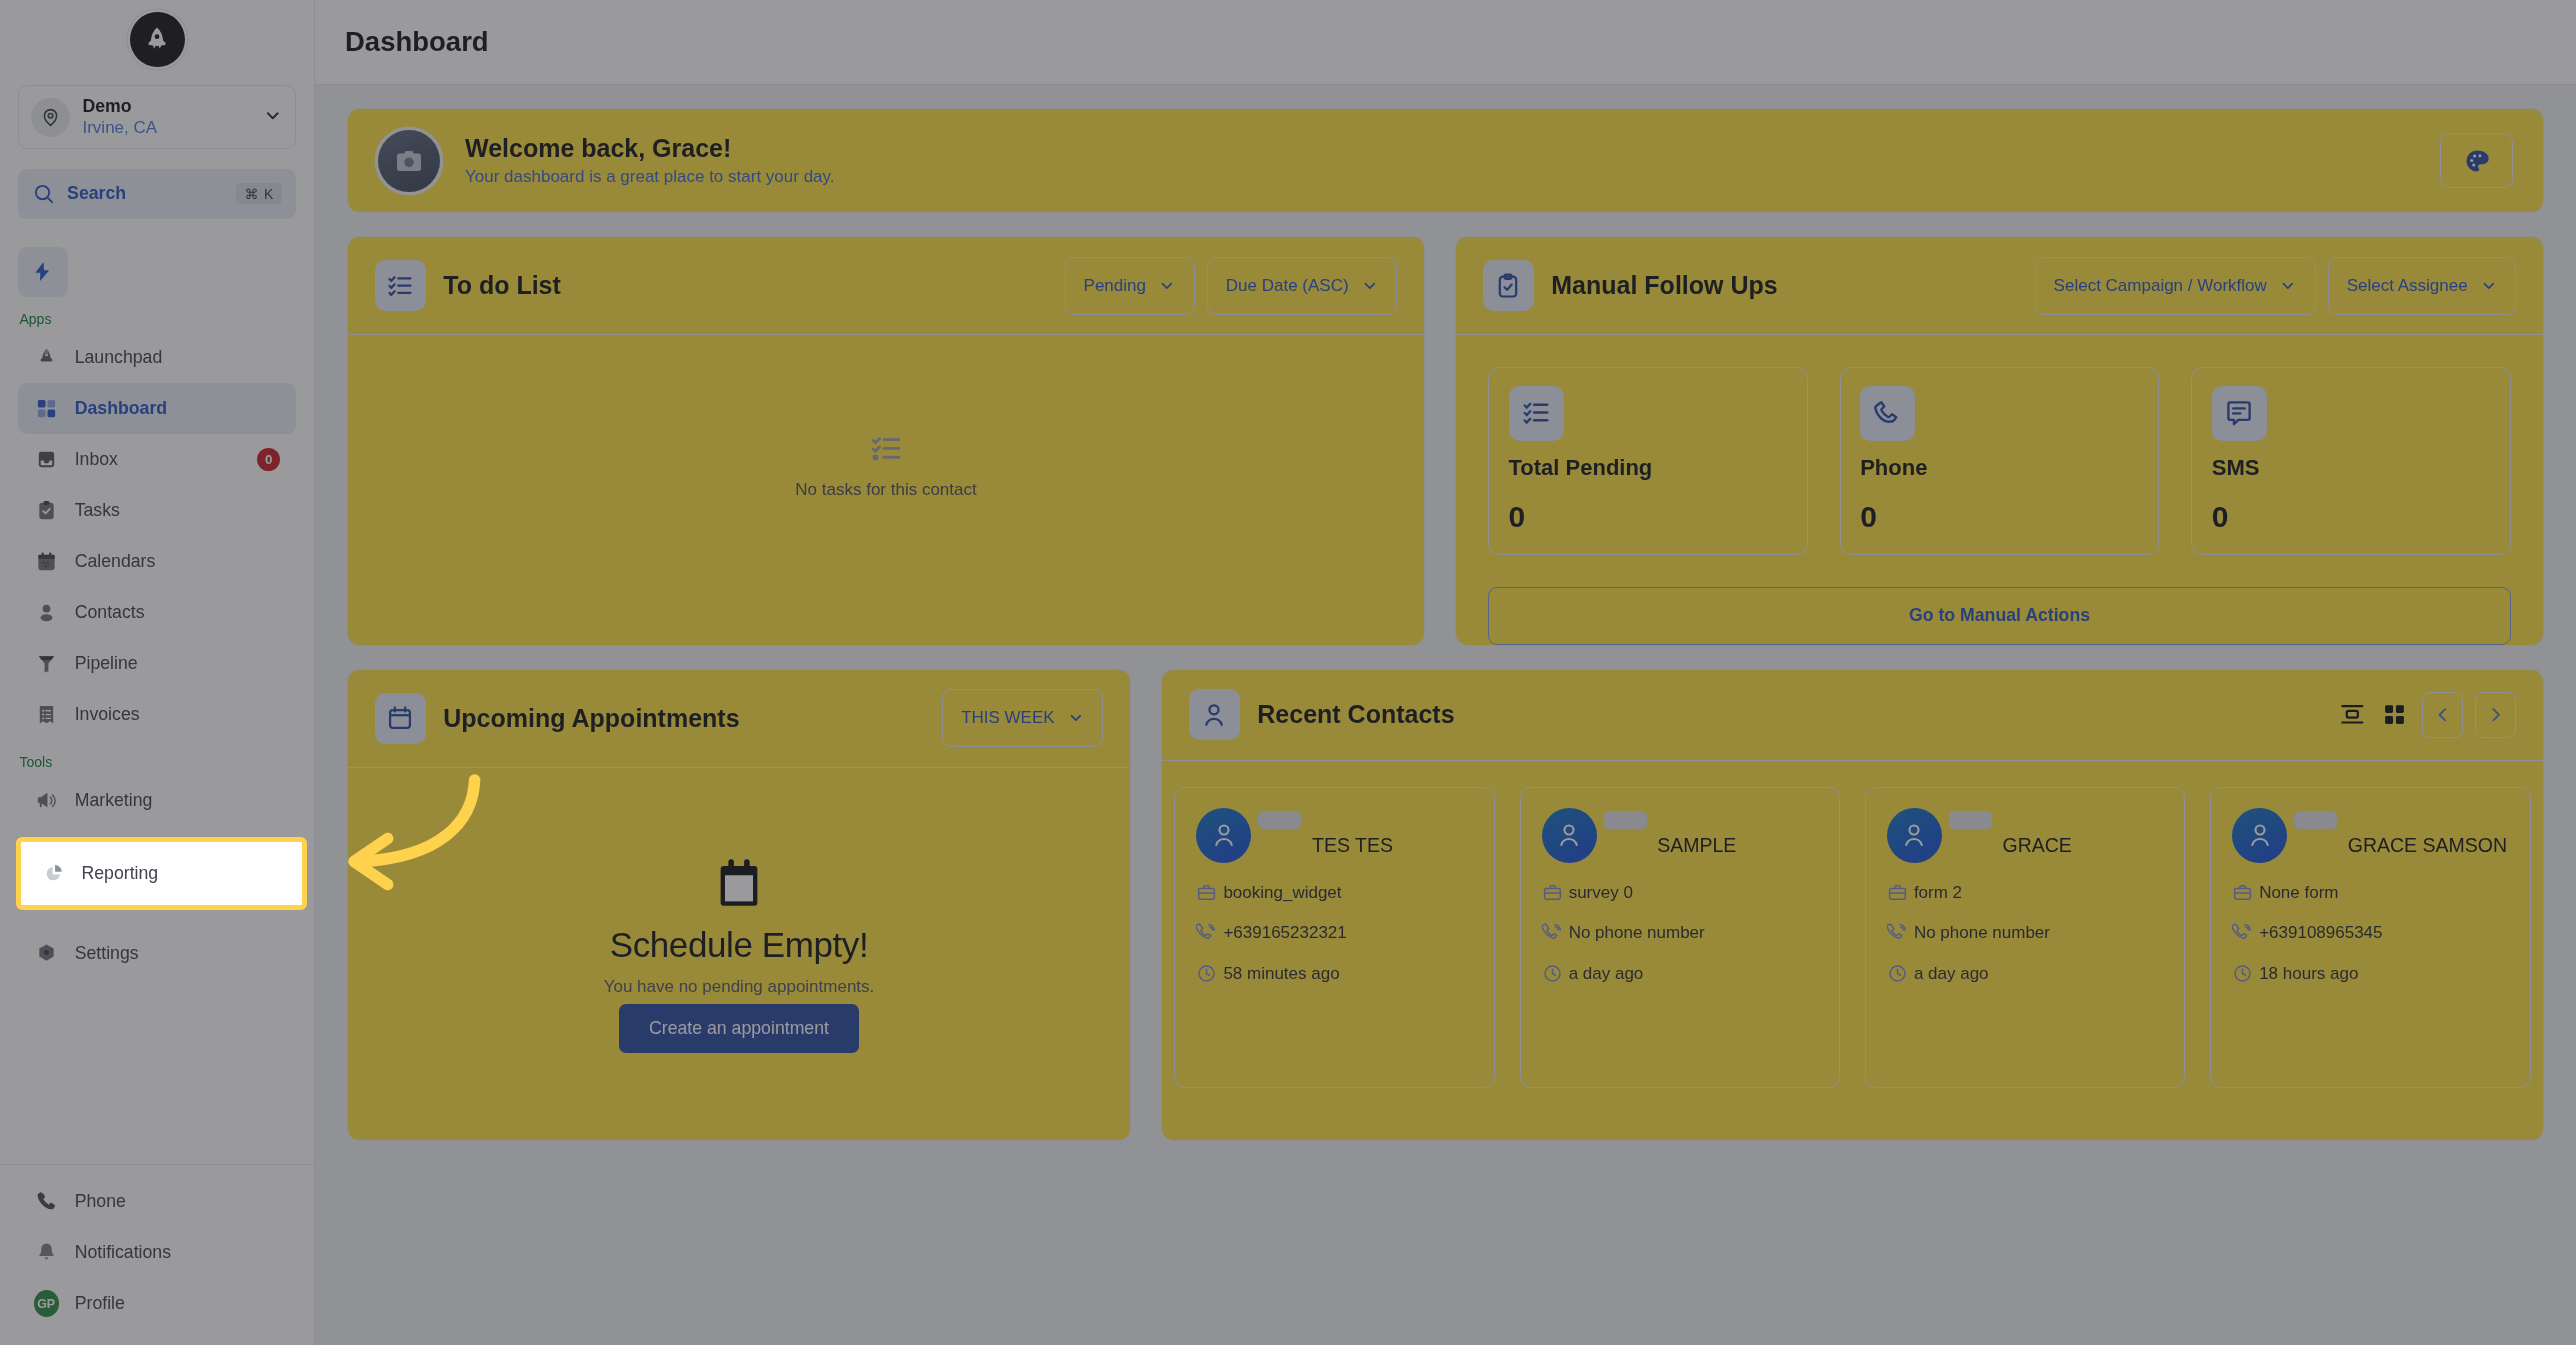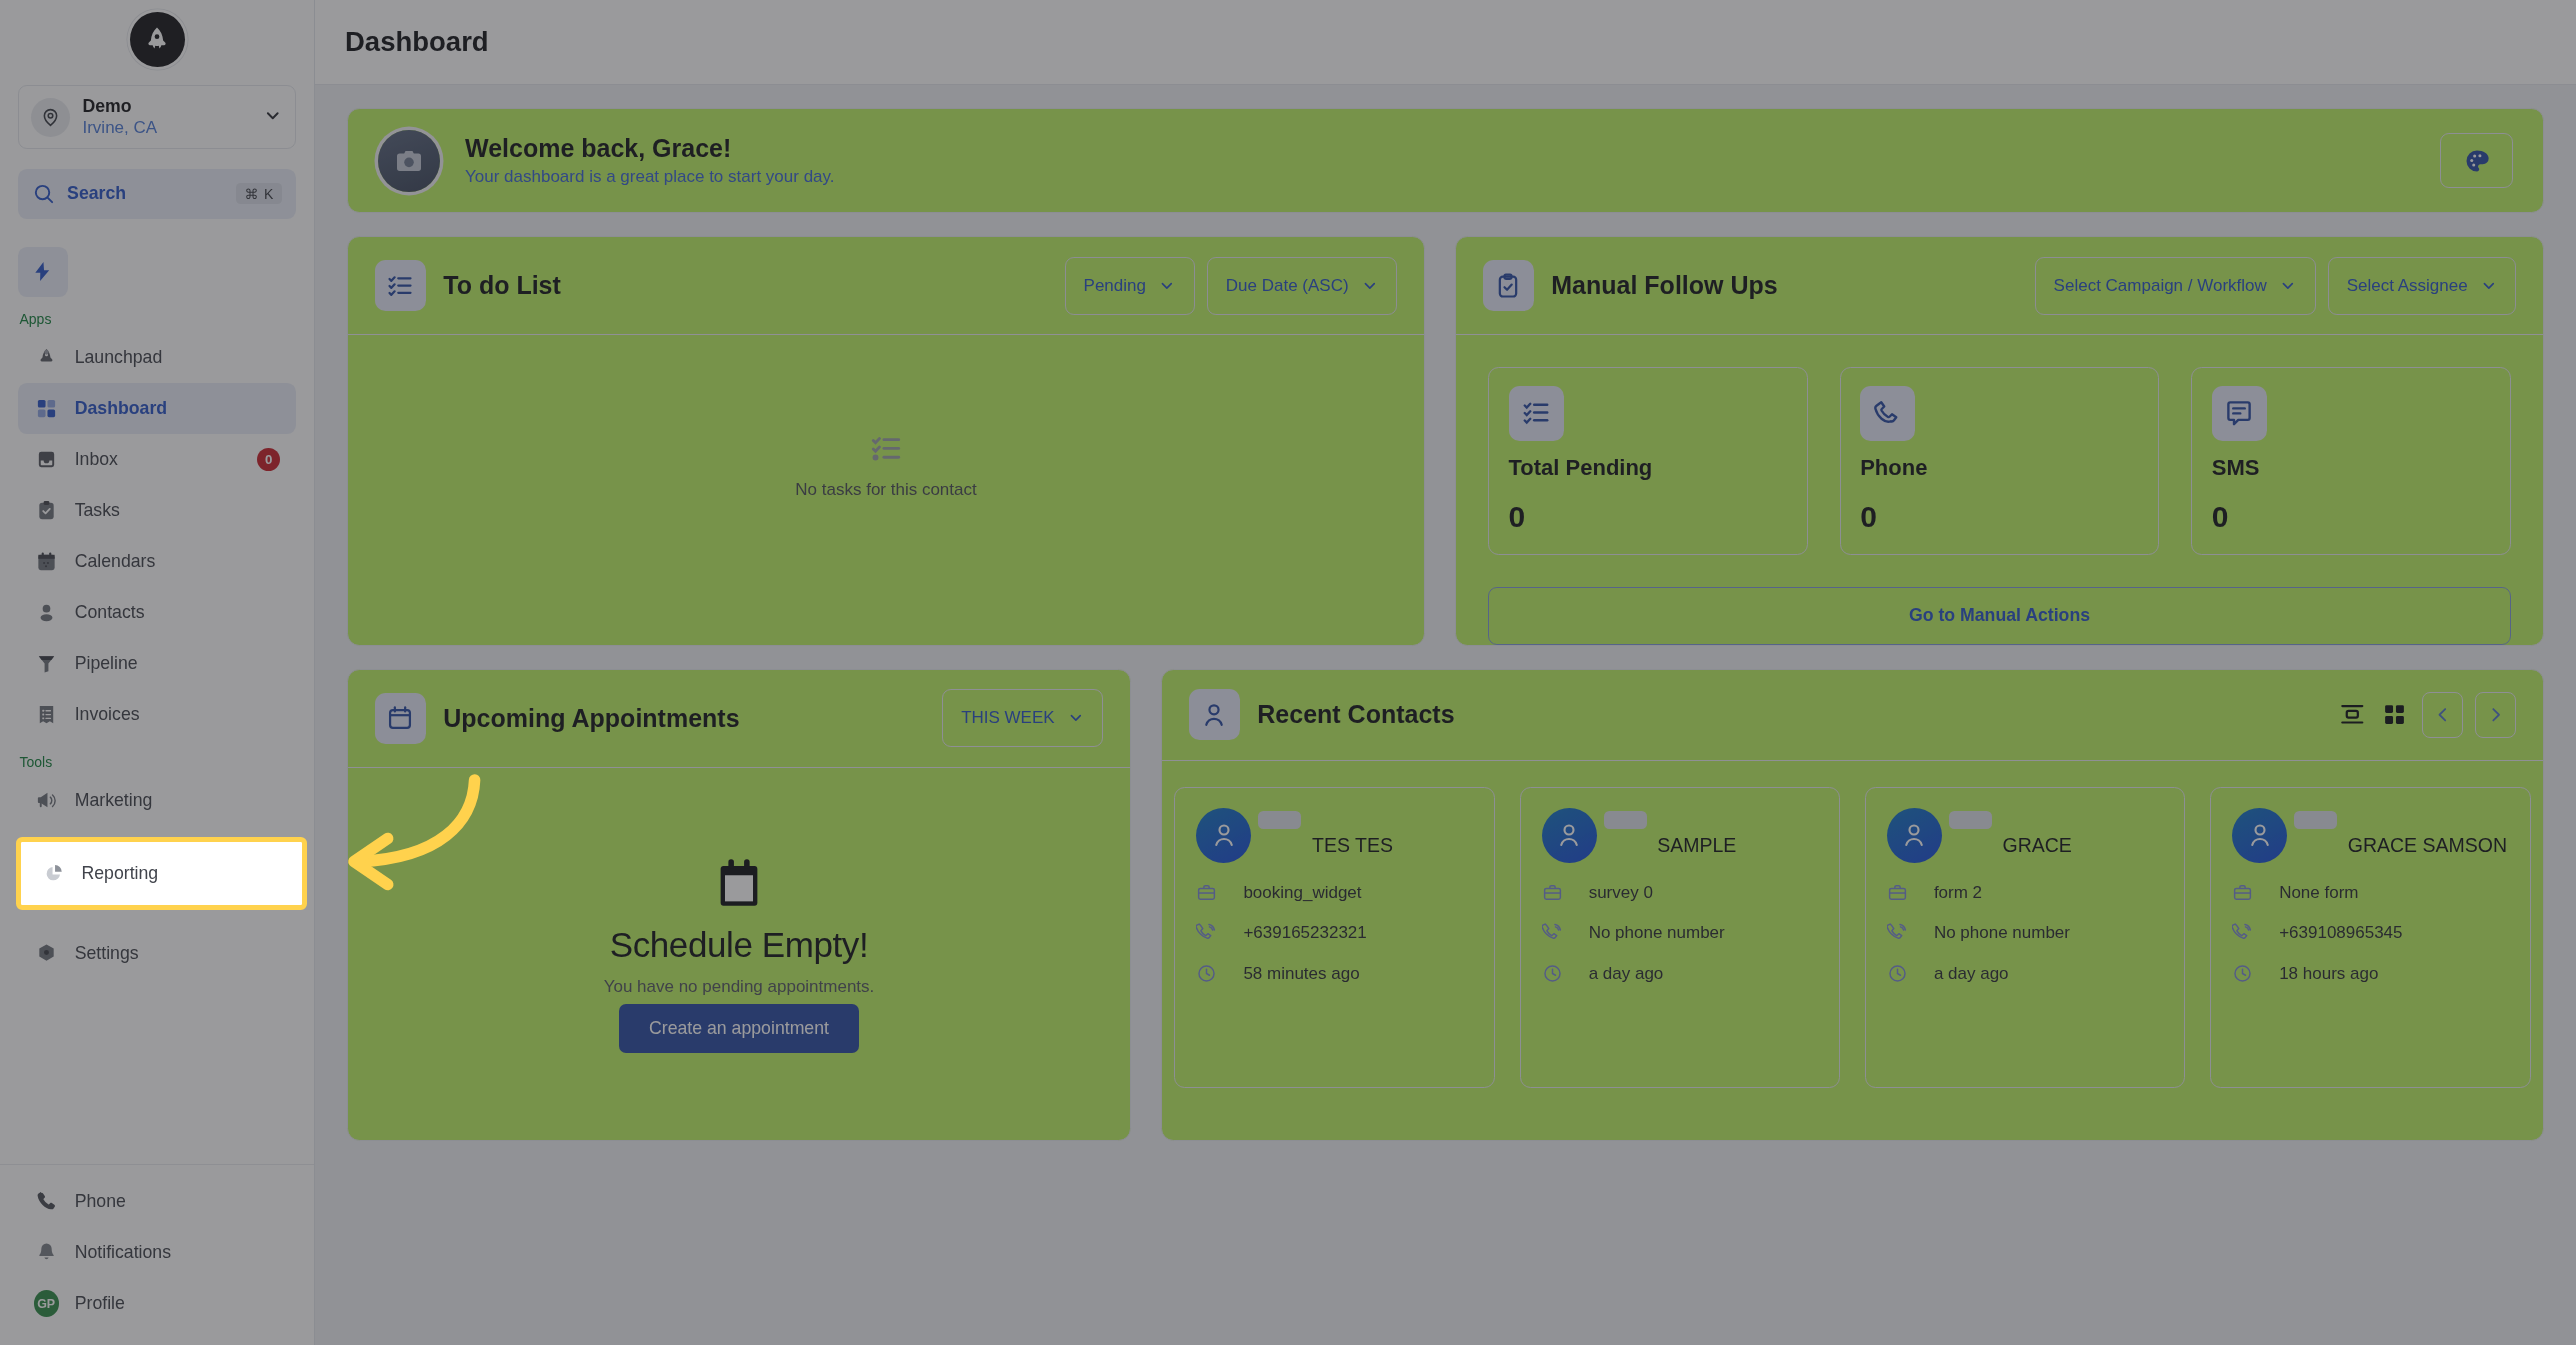--- a/index.html
+++ b/index.html
@@ -106,21 +106,21 @@
   }
   #topbar .page-title { font-size: 27.5px; font-weight: 700; color: #15171c; }
   .hamburger {
     position: absolute; left: -34px; top: 23px;
     width: 35px; height: 35px; display:flex; align-items:center; justify-content:center;
   }
 
   .content { padding: 23px 32px 0 32px; }
 
   .card {
-    background: #bef264; border: 0.9px solid #e5e8ee; border-radius: 12.4px;
+    background: #fde047; border: 0.9px solid #e5e8ee; border-radius: 12.4px;
   }
 
   
   .welcome {
     display: flex; align-items: center; gap: 25px;
     padding: 19.5px 30px; height: 105px;
   }
   .welcome-av {
     width: 62px; height: 62px; border-radius: 50%;
     background: linear-gradient(160deg,#5b6880,#3d485c);
@@ -212,21 +212,21 @@
     margin: 0 12.4px; padding: 19.5px 21px 23px 21px; min-height: 301px;
   }
   .c-top { display: flex; align-items: flex-start; gap: 0; }
   .c-av {
     width: 55px; height: 55px; border-radius: 50%;
     background: linear-gradient(150deg,#1678c2,#1d4ed8);
     display:flex; align-items:center; justify-content:center; flex: 0 0 auto;
   }
   .c-skel { width: 43px; height: 17.7px; border-radius: 5.3px; background: #dde1e8; margin: 3.5px 0 0 7px; }
   .c-name { font-size: 19.5px; font-weight: 400; color: #15171c; margin: 26.6px 0 0 10.6px; }
-  .c-row { display: flex; align-items: center; gap: 26px; margin-top: 19.5px; font-size: 17px; color: #2c2f36; }
+  .c-row { display: flex; align-items: center; gap: 6px; margin-top: 19.5px; font-size: 17px; color: #2c2f36; }
   .c-row svg { width: 21px; height: 21px; flex: 0 0 auto; }
   .viewtoggle { display: flex; align-items: center; gap: 12.4px; }
   .vt-btn { width: 30px; height: 30px; display:flex; align-items:center; justify-content:center; }
   .pg-btn {
     width: 41px; height: 46px; border: 0.9px solid #e9ebf1; border-radius: 8px;
     display:flex; align-items:center; justify-content:center; color: #5277c8;
   }
 
   
   #dim {

